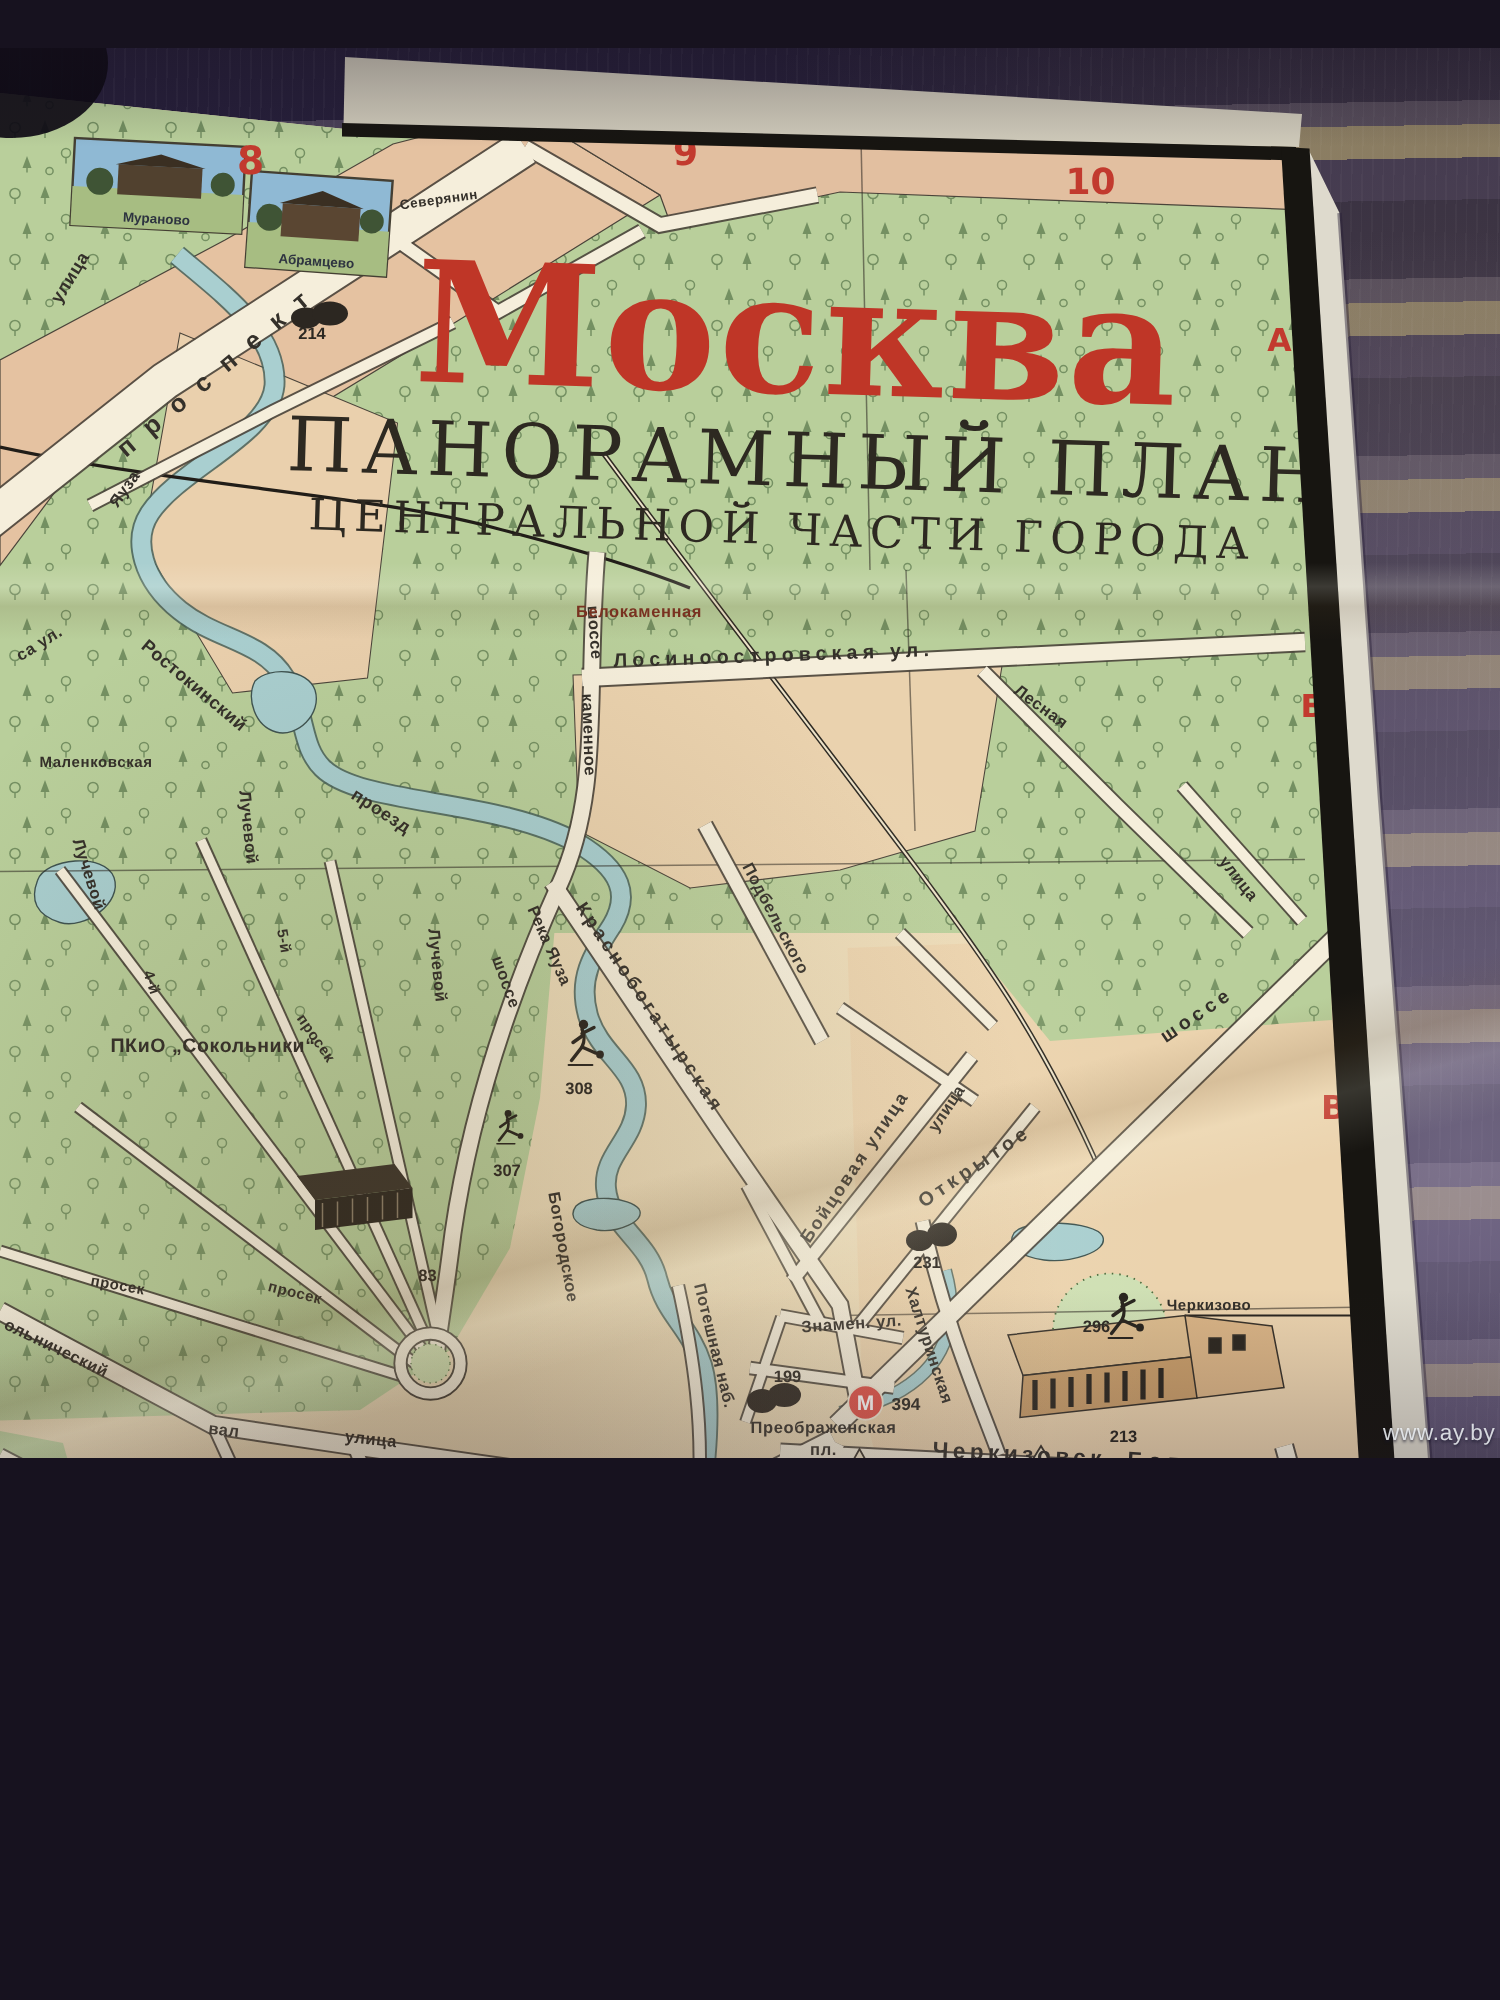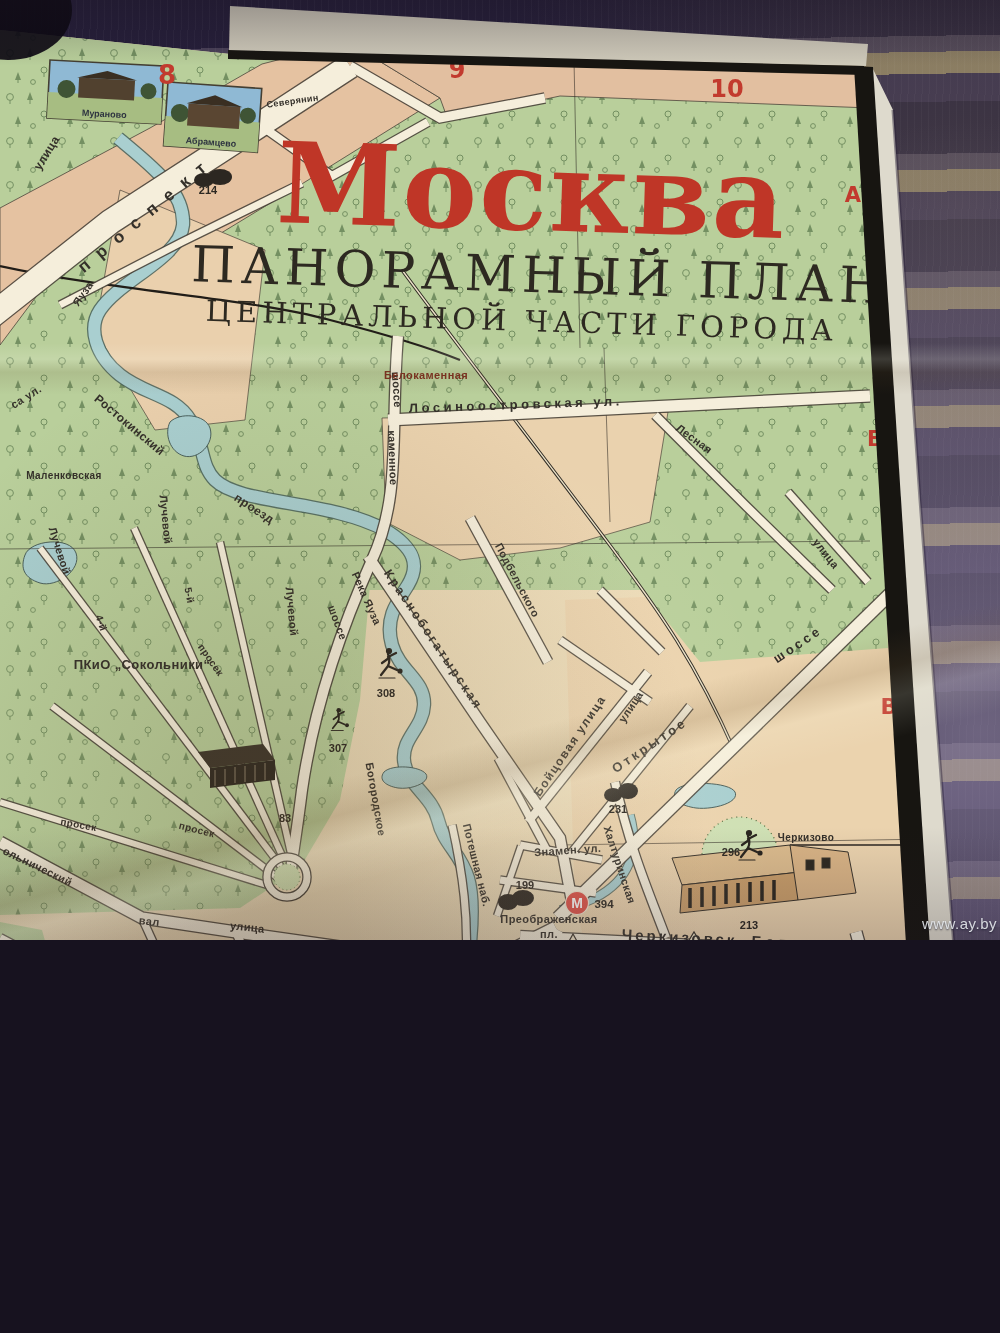--- a/index.html
+++ b/index.html
@@ -1,20 +1,21 @@
 <!DOCTYPE html>
 <html><head>
 <meta charset="utf-8">
 <style>
   html,body{margin:0;padding:0;background:#17121f;}
   #scene{position:relative;width:1000px;height:940px;overflow:hidden;
     font-family:"Liberation Sans",sans-serif;
     background:
       repeating-linear-gradient(91deg, rgba(255,255,255,0) 0 6px, rgba(255,255,255,.035) 6px 7px),
       repeating-linear-gradient(179deg, #261f3a 0 52px, #4a4158 52px 68px, #8d7f63 68px 90px, #352c4c 90px 118px);
+    margin-top: 32px;
   }
   #scene .fabric-light{position:absolute;inset:0;pointer-events:none;
     background:
       radial-gradient(circle at 98% 78%, rgba(168,156,184,.55), rgba(0,0,0,0) 50%),
       radial-gradient(circle at 96% 22%, rgba(130,118,96,.30), rgba(0,0,0,0) 40%);
   }
   svg{position:absolute;left:0;top:0;}
   .creases{position:absolute;inset:0;pointer-events:none;
     background:
       linear-gradient(180deg, rgba(25,18,30,.30), rgba(0,0,0,0) 7%),

